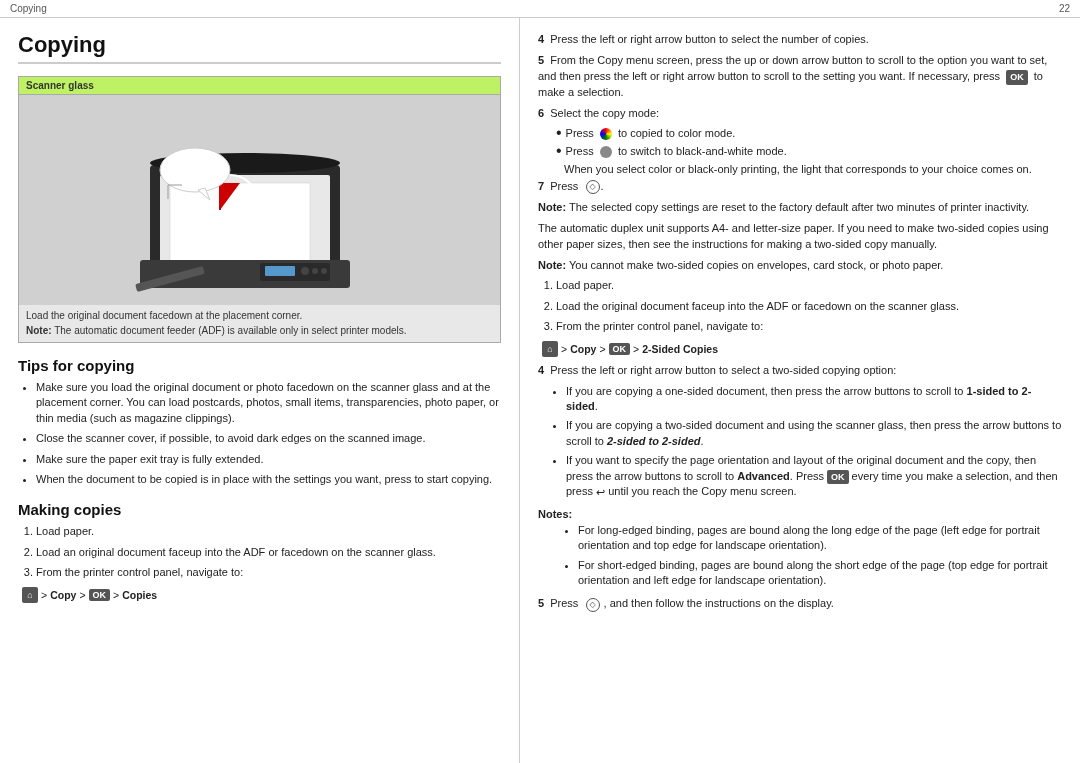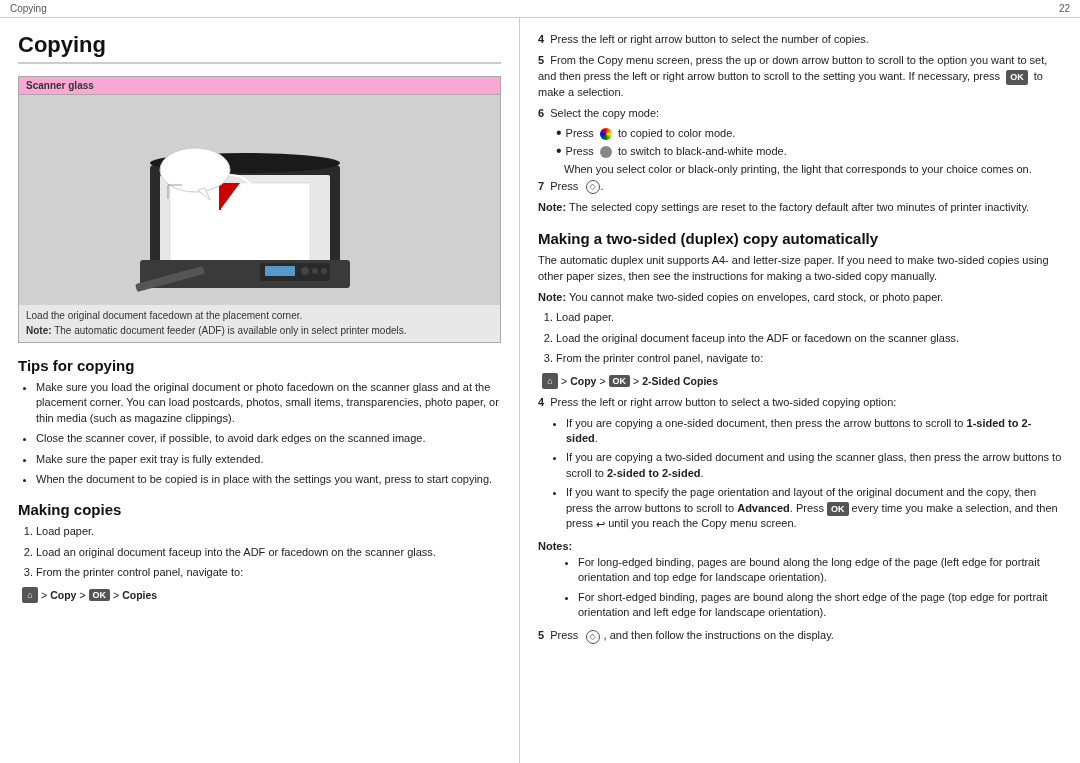--- a/index.html
+++ b/index.html
@@ -52,21 +52,21 @@
       color: #111;
       margin-bottom: 6px;
       margin-top: 14px;
     }
     .scanner-glass-box {
       border: 1px solid #aaa;
       background: #e8e8e8;
       margin-bottom: 10px;
     }
     .scanner-glass-label {
-      background: #f9a8d4;
+      background: #bef264;
       font-size: 10px;
       font-weight: bold;
       padding: 3px 7px;
       color: #333;
       border-bottom: 1px solid #aaa;
     }
     .scanner-image-area {
       width: 100%;
       height: 210px;
       display: flex;
@@ -313,21 +313,20 @@
 
     <p class="para">
       <strong>7</strong>&nbsp;&nbsp;<span>Press</span>
       &nbsp;<span class="start-icon">◇</span><span>.</span>
     </p>
 
     <p class="para note-text">
       <strong>Note:</strong> <span>The selected copy settings are reset to the factory default after two minutes of printer inactivity.</span>
     </p>
 
-    <h2 class="section-title">Making a two-sided (duplex) copy automatically</h2>
 
     <p class="para">The automatic duplex unit supports A4- and letter-size paper. If you need to make two-sided copies using other paper sizes, then see the instructions for making a two-sided copy manually.</p>
 
     <p class="para note-text">
       <strong>Note:</strong> <span>You cannot make two-sided copies on envelopes, card stock, or photo paper.</span>
     </p>
 
     <ol class="steps-list">
       <li>Load paper.</li>
       <li>Load the original document faceup into the ADF or facedown on the scanner glass.</li>
@@ -346,21 +345,21 @@
 
     <p class="para" style="margin-top:6px;">
       <strong>4</strong>&nbsp;&nbsp;<span>Press the left or right arrow button to select a two-sided copying option:</span>
     </p>
 
     <ul class="indent-list" style="margin-left:28px;">
       <li>
         <span>If you are copying a one-sided document, then press the arrow buttons to scroll to </span><code style="font-weight:bold;font-family:Arial,sans-serif;">1-sided to 2-sided</code><span>.</span>
       </li>
       <li>
-        <span>If you are copying a two-sided document and using the scanner glass, then press the arrow buttons to scroll to </span><code style="font-weight:bold;font-family:Arial,sans-serif;">2-sided to 2-sided</code><span>.</span>
+        <span>If you are copying a two-sided document and using the scanner glass, then press the arrow buttons to scroll to </span><code style="font-weight:bold;font-family:Arial,sans-serif;font-style:italic;">2-sided to 2-sided</code><span>.</span>
       </li>
       <li>
         <span>If you want to specify the page orientation and layout of the original document and the copy, then press the arrow buttons to scroll to </span><code style="font-weight:bold;font-family:Arial,sans-serif;">Advanced</code><span>. Press </span><span class="ok-badge">OK</span><span> every time you make a selection, and then press </span><span class="back-icon">↩</span><span> until you reach the Copy menu screen.</span>
       </li>
     </ul>
 
     <div class="notes-title">Notes:</div>
     <ul class="indent-list" style="margin-left:40px;">
       <li>For long-edged binding, pages are bound along the long edge of the page (left edge for portrait orientation and top edge for landscape orientation).</li>
       <li>For short-edged binding, pages are bound along the short edge of the page (top edge for portrait orientation and left edge for landscape orientation).</li>

